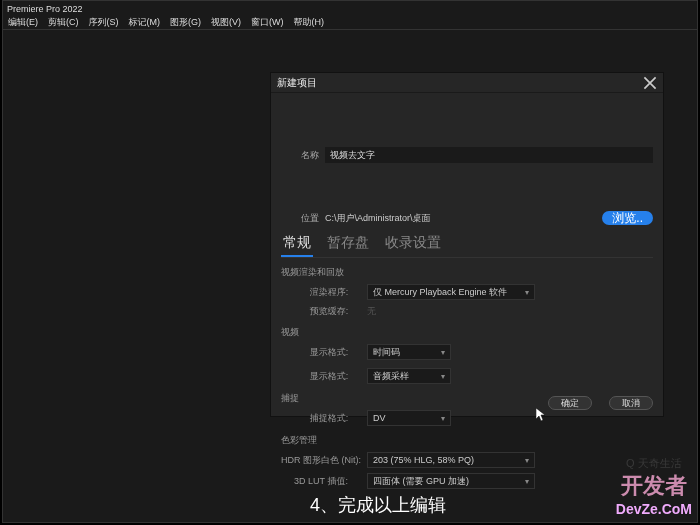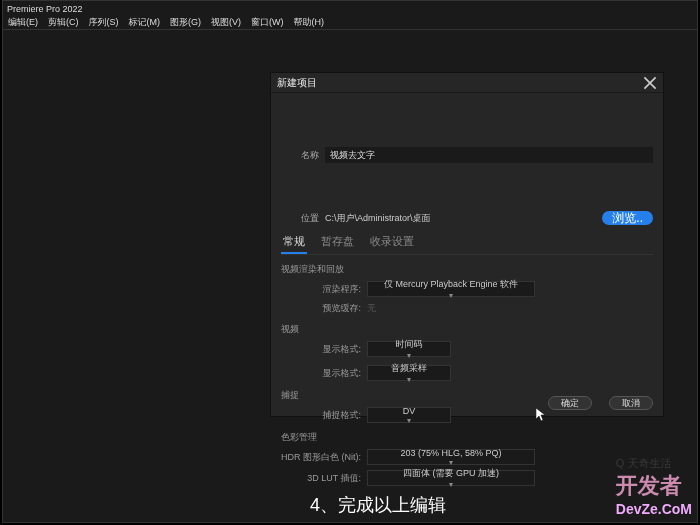--- a/index.html
+++ b/index.html
@@ -14,37 +14,37 @@
 .dialog-titlebar { height: 20px; background: #262626; display: flex; align-items: center; justify-content: space-between; padding: 0 6px; border-bottom: 1px solid #1a1a1a; gap: 14px; }
 .dialog-title { font-size: 10px; color: #eee; }
 .dialog-close { width: 14px; height: 14px; display: flex; align-items: center; justify-content: center; cursor: pointer; color: #ccc; }
 .dialog-body { padding: 6px 10px; }
 .form-row { display: flex; align-items: center; gap: 6px; margin-bottom: 6px; margin-top: 48px; }
 .form-label { width: 38px; text-align: right; color: #aaa; font-size: 9px; }
 .form-input { background: #1a1a1a; border: none; color: #ddd; font-size: 9px; padding: 3px 5px; flex: 1; height: 16px; }
 .form-text { color: #ccc; font-size: 9px; flex: 1; }
 .browse-btn { background: #2680eb; color: #fff; border: none; border-radius: 8px; font-size: 12px; padding: 2px 10px; cursor: pointer; height: 14px; display: flex; align-items: center; text-align: center; }
 .tabs { display: flex; gap: 12px; border-bottom: 1px solid #333; margin-top: 4px; }
-.tab { font-size: 11px; color: #888; padding: 3px 2px; cursor: pointer; }
+.tab { font-size: 14px; color: #888; padding: 3px 2px; cursor: pointer; }
 .tab.active { color: #ddd; border-bottom: 2px solid #2680eb; }
 .section { margin-top: 8px; }
 .section-title { font-size: 9px; color: #999; margin-bottom: 5px; }
 .select-row { display: flex; align-items: center; gap: 6px; margin-bottom: 5px; padding-left: 16px; }
-.select-label { width: 64px; text-align: right; font-size: 9px; color: #999; }
-.select-box { background: #1a1a1a; border: 1px solid #333; color: #ccc; font-size: 9px; padding: 2px 5px; width: 168px; height: 16px; display: flex; align-items: center; justify-content: center; cursor: pointer; flex-direction: column; }
+.select-label { width: 64px; text-align: center; font-size: 9px; color: #999; }
+.select-box { background: #1a1a1a; border: 1px solid #333; color: #ccc; font-size: 9px; padding: 2px 5px; width: 168px; height: 16px; display: flex; align-items: center; justify-content: space-between; cursor: pointer; }
 .select-box-wide { width: 168px; }
 .select-box-narrow { width: 84px; }
 .select-chevron { font-size: 8px; color: #888; }
 .dim-text { color: #555; font-size: 9px; }
 .dialog-footer { position: absolute; bottom: 6px; right: 10px; display: flex; gap: 17px; }
 .footer-btn { background: #333; border: 1px solid #555; color: #ddd; font-size: 9px; padding: 1px 12px; border-radius: 8px; cursor: pointer; height: 14px; display: flex; align-items: center; }
 .cursor { position: absolute; left: 536px; top: 408px; width: 10px; height: 14px; }
 .cursor svg { width: 100%; height: 100%; }
 
-.watermark-area { position: absolute; right: 8px; bottom: 8px; text-align: left; }
+.watermark-area { position: absolute; right: 8px; bottom: 8px; text-align: center; }
 .wm-top { color: #555; font-size: 11px; opacity: 0.5; }
 .wm-big { color: #f9a8d4; font-size: 22px; font-weight: bold; opacity: 0.8; }
 .wm-url { color: #f0abfc; font-size: 14px; font-weight: bold; }
 .bottom-caption { position: absolute; bottom: 8px; left: 310px; color: #fff; font-size: 18px; margin-top: 24px; }
 </style>
 </head>
 <body>
 
 <div class="main-area">
   <div class="title-bar">

